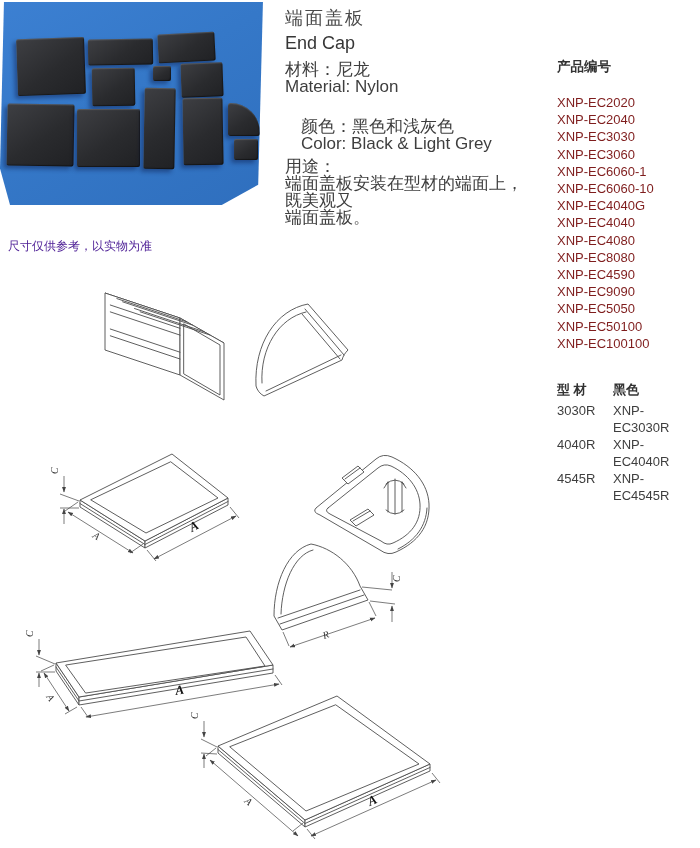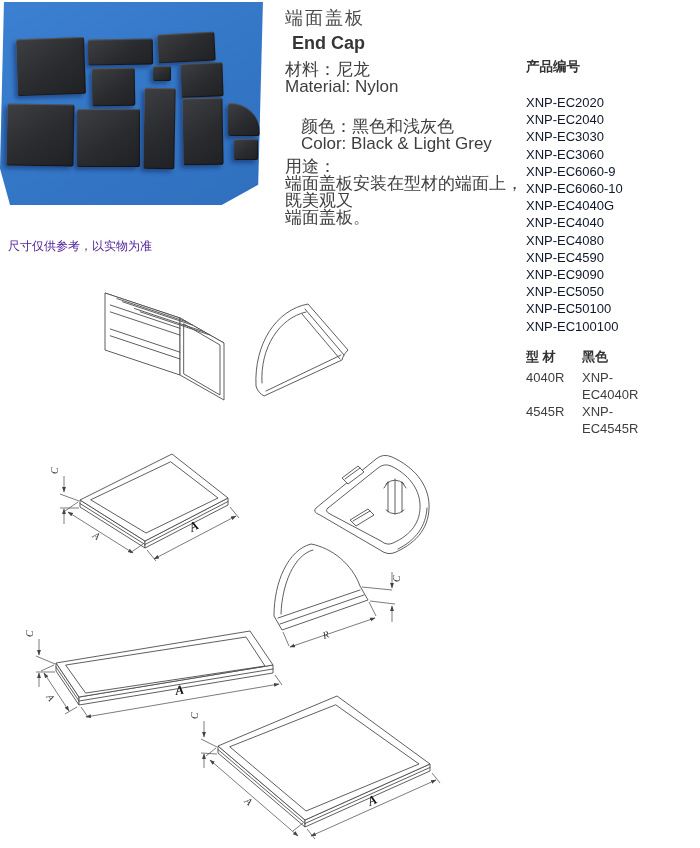--- a/index.html
+++ b/index.html
@@ -31,32 +31,32 @@
   .c7 { left:7px;  top:102px; width:67px; height:62px; transform:rotate(1deg); }
   .c8 { left:77px; top:107px; width:63px; height:58px; }
   .c9 { left:144px;top:86px;  width:31px; height:81px; transform:rotate(1deg); }
   .c10{ left:183px;top:96px;  width:40px; height:67px; transform:rotate(-1deg); }
   .c11{ left:228px;top:101px; width:32px; height:33px; border-radius:3px 100% 3px 3px; }
   .c12{ left:234px;top:137px; width:24px; height:21px; }
 
   
   .header { position:absolute; left:285px; top:6px; }
   .title-zh { font-size:18px; letter-spacing:2px; color:#4a4a4a; }
-  .title-en { font-size:18px; font-weight:bold; color:#363636; margin-top:3px;text-align:right; }
+  .title-en { font-size:18px; font-weight:normal; color:#363636; margin-top:3px; }
   .tline { font-size:17px; line-height:17px; color:#3e3e3e; }
   .spec-material { position:absolute; left:285px; top:61px; }
   .spec-color    { position:absolute; left:301px; top:118px; }
   .usage         { position:absolute; left:285px; top:158px; width:250px; }
   .note { position:absolute; left:8px; top:238px; font-size:12px; color:#4c1d95; }
 
   
-  .right-col { position:absolute; left:526px; top:58px; width:143px; }
+  .right-col { position:absolute; left:557px; top:58px; width:143px; }
   .pn-heading { font-size:13.5px; font-weight:bold; color:#333; margin-bottom:18px; }
-  .pn-list div { font-size:13px; line-height:17.2px; color:#0f172a; }
-  .r-table { margin-top:13px; font-size:13px; color:#3e3e3e; }
+  .pn-list div { font-size:13px; line-height:17.2px; color:#7f1d1d; }
+  .r-table { margin-top:29px; font-size:13px; color:#3e3e3e; }
   .r-table .hdr { display:grid; grid-template-columns:56px 1fr; font-weight:bold; color:#333; margin-bottom:3px; }
   .r-table .row { display:grid; grid-template-columns:56px 1fr; line-height:17px; }
 
   
   .draw { position:absolute; }
   .d1 { left:88px;  top:270px; }
   .d2 { left:246px; top:294px; }
   .d3 { left:50px;  top:448px; }
   .d4 { left:308px; top:446px; }
   .d5 { left:256px; top:538px; }
@@ -107,37 +107,42 @@
 
 <div class="note">尺寸仅供参考，以实物为准</div>
 
 <div class="right-col">
   <div class="pn-heading">产品编号</div>
   <div class="pn-list">
       <div>XNP-EC2020</div>
       <div>XNP-EC2040</div>
       <div>XNP-EC3030</div>
       <div>XNP-EC3060</div>
-      <div>XNP-EC6060-9</div>
+      <div>XNP-EC6060-1</div>
       <div>XNP-EC6060-10</div>
       <div>XNP-EC4040G</div>
       <div>XNP-EC4040</div>
       <div>XNP-EC4080</div>
+      <div>XNP-EC8080</div>
       <div>XNP-EC4590</div>
       <div>XNP-EC9090</div>
       <div>XNP-EC5050</div>
       <div>XNP-EC50100</div>
       <div>XNP-EC100100</div>
     </div>
   <div class="r-table">
     <div class="hdr">
       <span>型 材</span>
       <span>黑色</span>
     </div>
     <div>
+        <div class="row">
+        <span>3030R</span>
+        <span>XNP-EC3030R</span>
+      </div>
         <div class="row">
         <span>4040R</span>
         <span>XNP-EC4040R</span>
       </div>
         <div class="row">
         <span>4545R</span>
         <span>XNP-EC4545R</span>
       </div>
       </div>
   </div>

